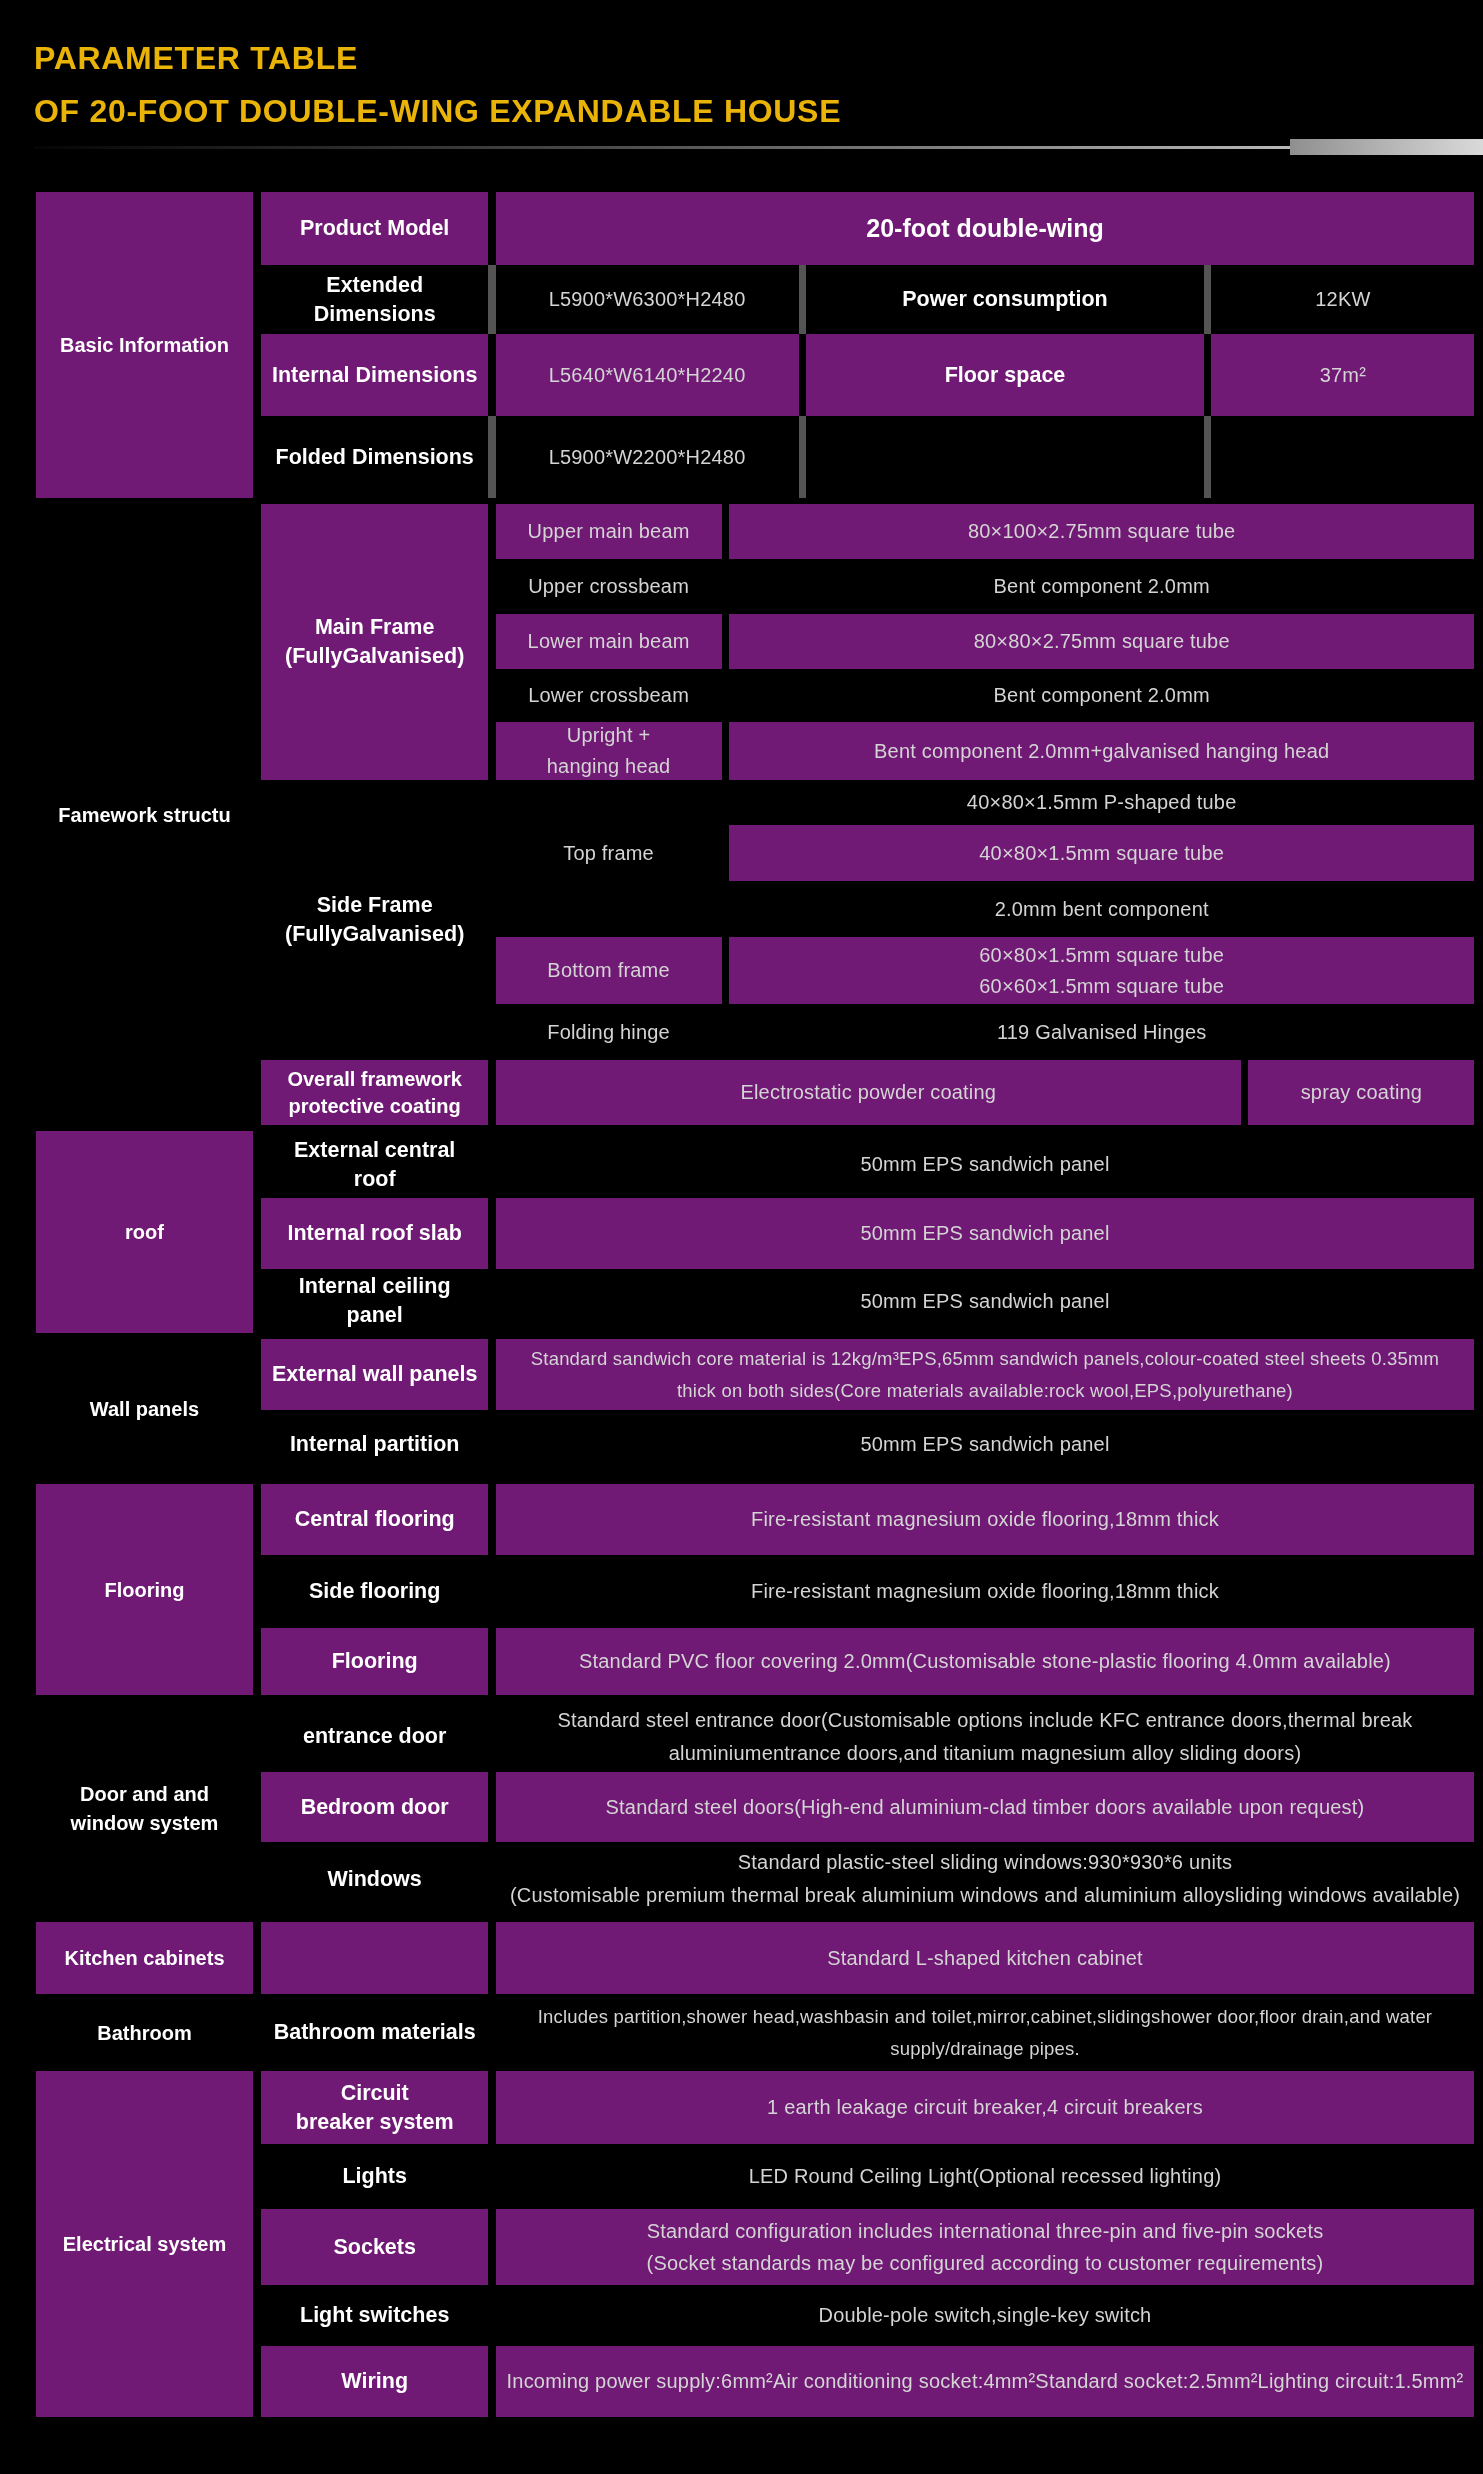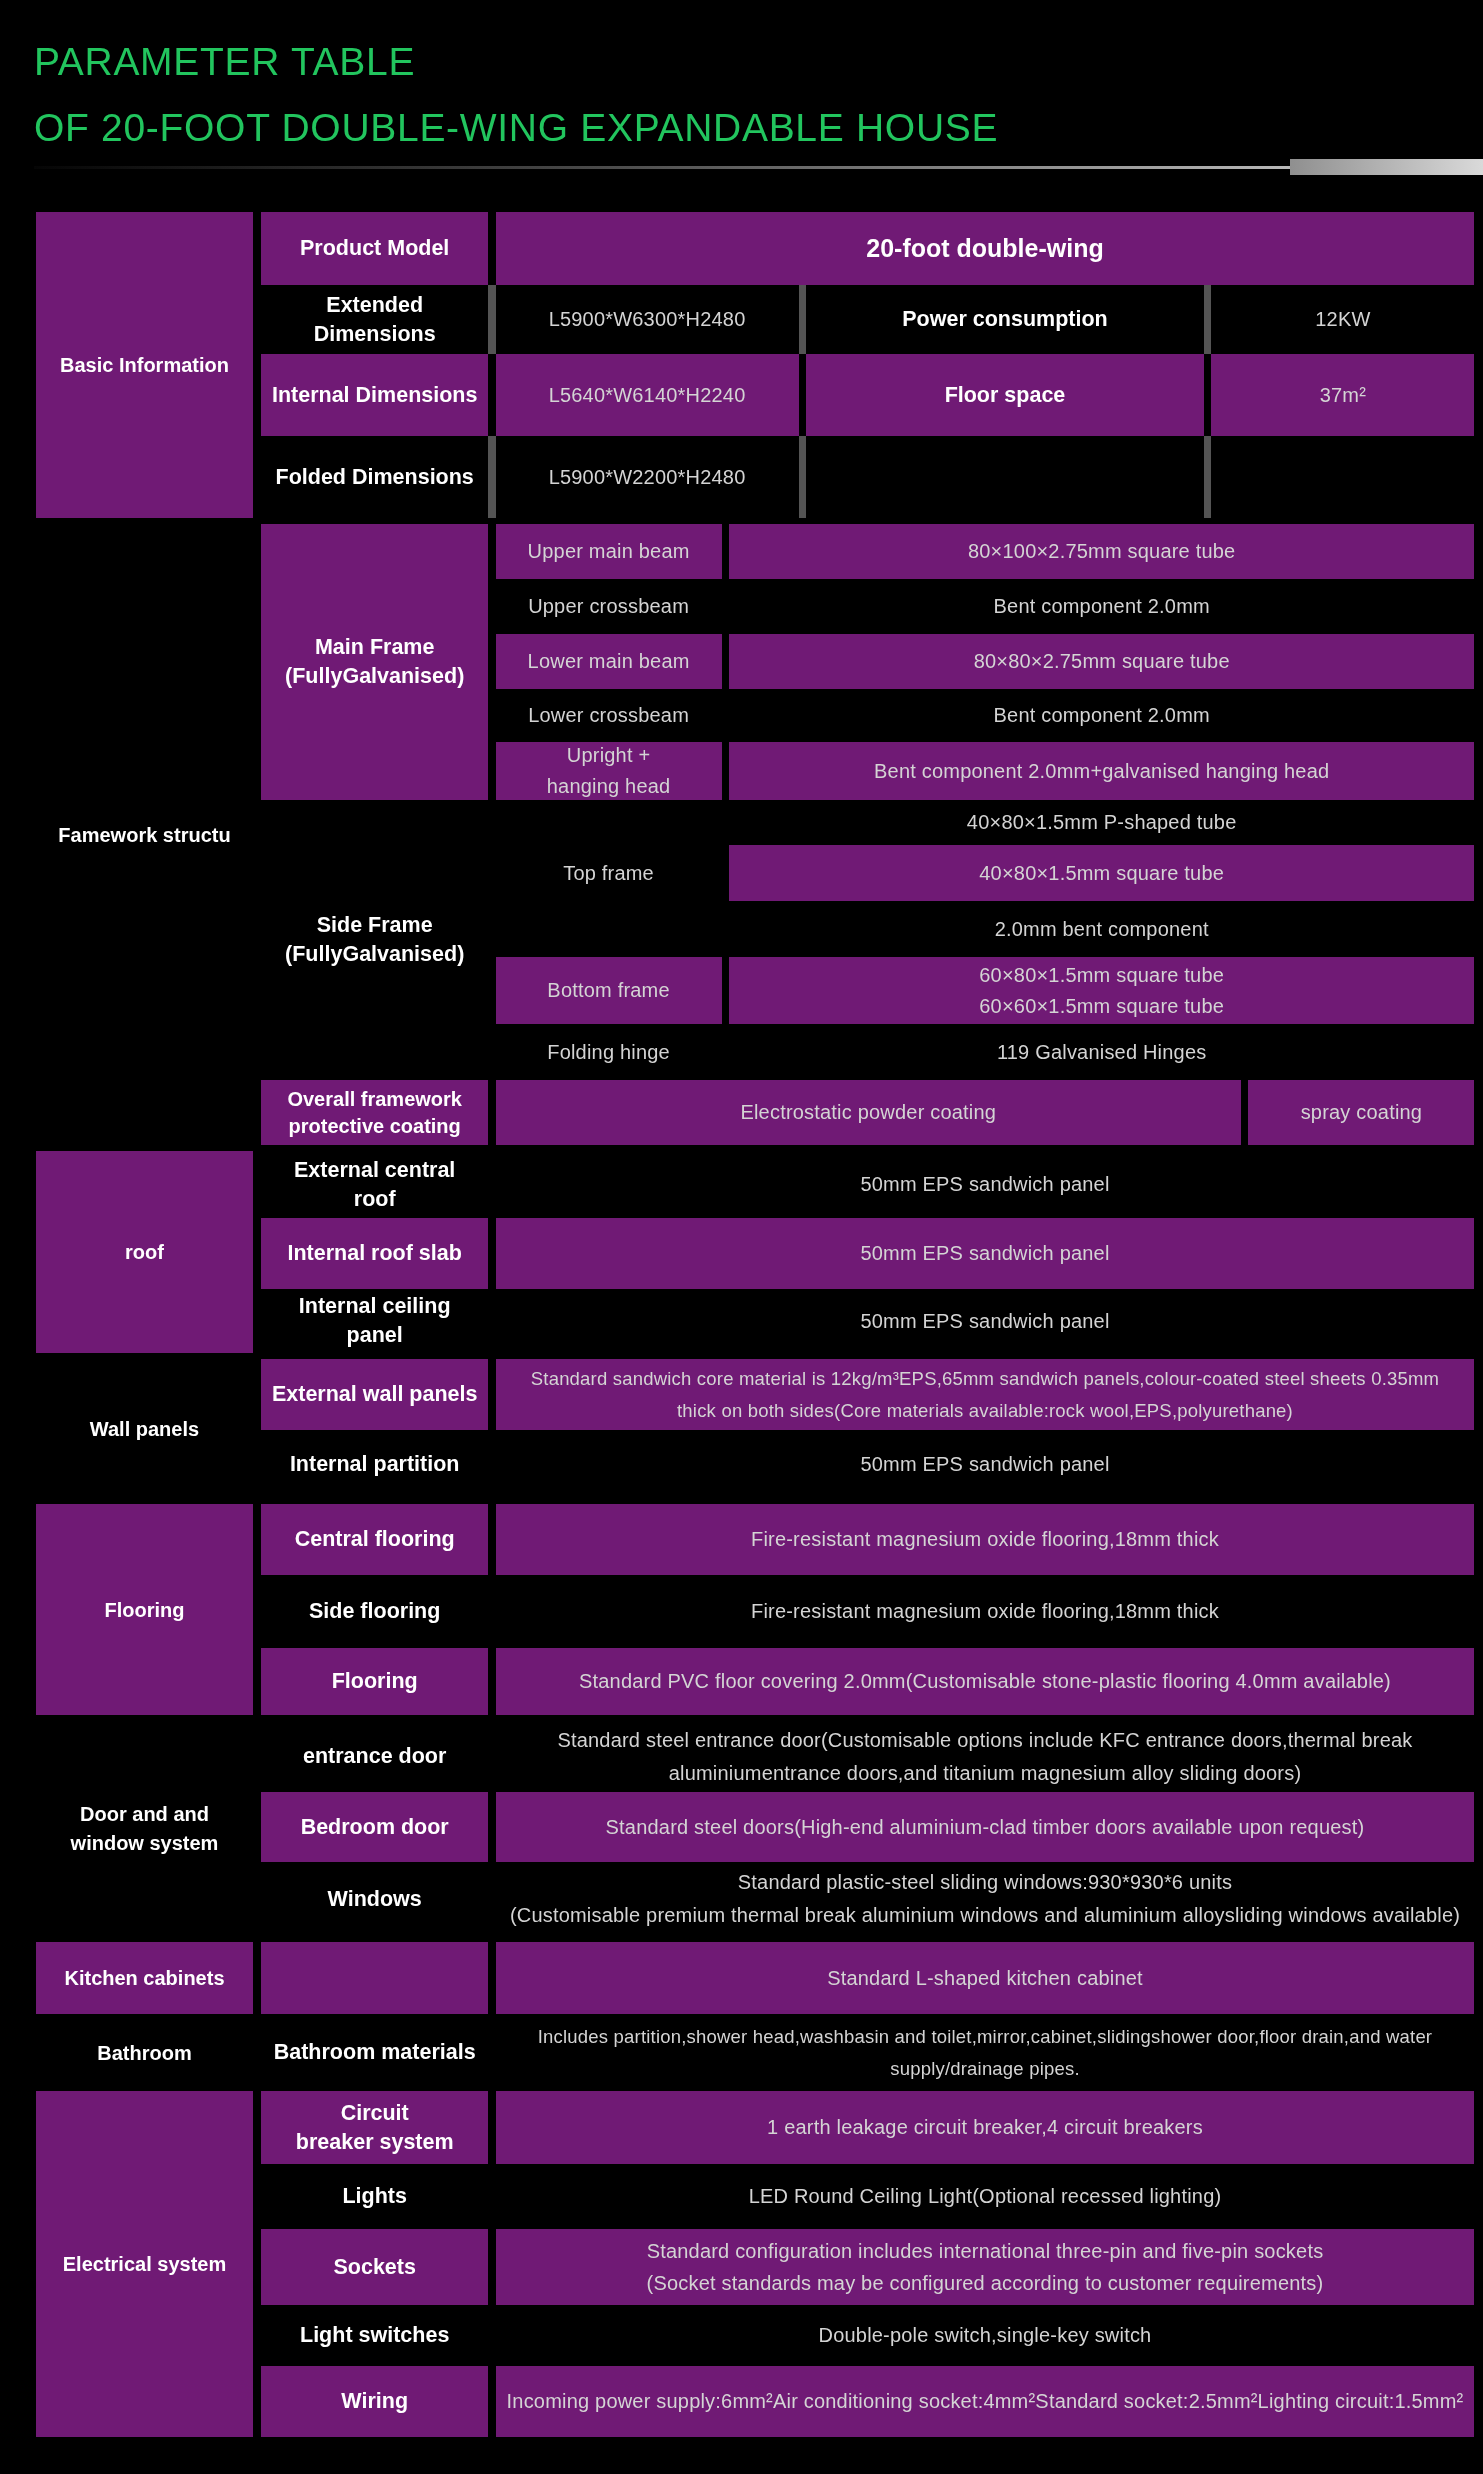--- a/index.html
+++ b/index.html
@@ -4,22 +4,22 @@
 <style>
   * { margin:0; padding:0; box-sizing:border-box; }
   html,body { background:#000; }
   body {
     width:1484px; height:2475px; overflow:hidden;
     font-family:"Liberation Sans","DejaVu Sans",sans-serif;
     color:#fff; position:relative;
   }
   
   header { padding:42px 0 0 34px; margin-bottom:37px; }
-  .t1, .t2 { font-size:39px; font-weight:normal; letter-spacing:0.7px; color:#22c55e; line-height:1; }
-  .t2 { margin-top:27px; }
+  .t1, .t2 { font-size:32px; font-weight:bold; letter-spacing:0.7px; color:#eab308; line-height:1; }
+  .t2 { margin-top:21px; }
   .rule-wrap { display:flex; align-items:center; height:16.3px; margin-top:12px; }
   .rule-line { flex:1; height:3px; background:linear-gradient(90deg,#050505 0%,#4a4a4a 45%,#9a9a9a 85%,#b8b8b8 100%); }
   .rule-block { width:194px; height:16.3px; background:linear-gradient(90deg,#8f8f8f,#dadada); }
   
   .sec { display:flex; gap:8.2px; margin:0 9.6px 6px 3px; }
   .c1 {
     width:217px; flex:0 0 217px; display:flex; align-items:center; justify-content:center;
     text-align:center; font-weight:bold; font-size:20px; line-height:1.42; padding:0 7.4px;margin-left:33px;
   }
   .rows { flex:1; display:flex; flex-direction:column; }

